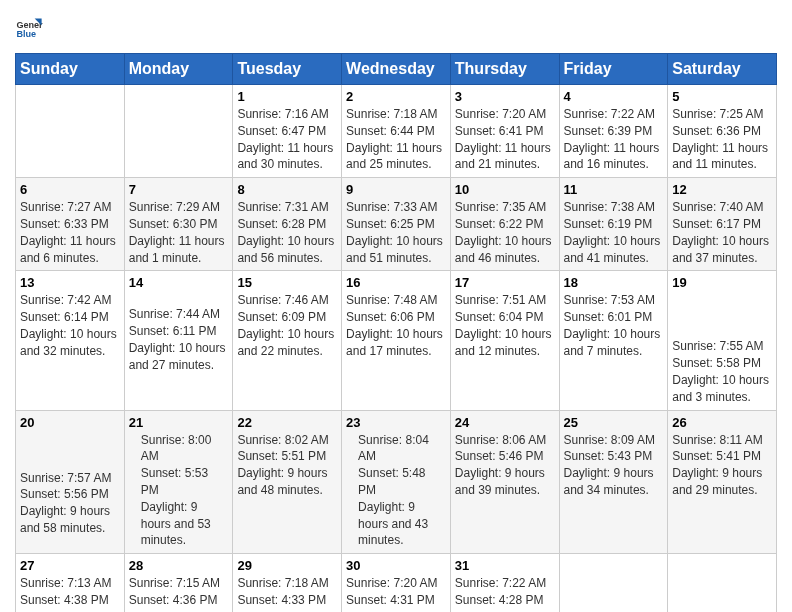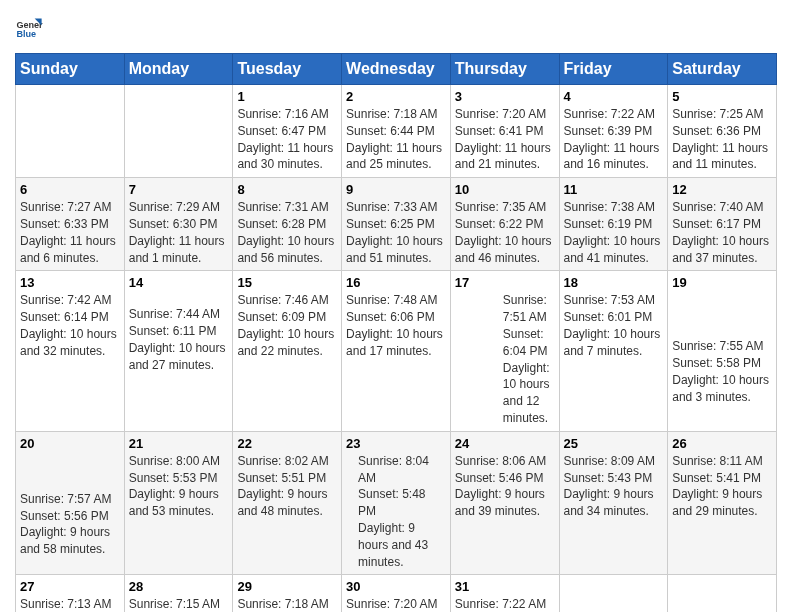--- a/index.html
+++ b/index.html
@@ -205,21 +205,21 @@
 Daylight: 10 hours and 22 minutes.</div>
         </td>
         <td>
           <span class="day-number">16</span>
           <div class="day-info" style="white-space: pre-line;">Sunrise: 7:48 AM
 Sunset: 6:06 PM
 Daylight: 10 hours and 17 minutes.</div>
         </td>
         <td>
           <span class="day-number">17</span>
-          <div class="day-info" style="white-space: pre-line; margin-left: 48px;">Sunrise: 7:51 AM
+          <div class="day-info" style="white-space: pre-line;">Sunrise: 7:51 AM
 Sunset: 6:04 PM
 Daylight: 10 hours and 12 minutes.</div>
         </td>
         <td>
           <span class="day-number">18</span>
           <div class="day-info" style="white-space: pre-line;">Sunrise: 7:53 AM
 Sunset: 6:01 PM
 Daylight: 10 hours and 7 minutes.</div>
         </td>
         <td>
@@ -231,21 +231,21 @@
       </tr>
       <tr>
         <td>
           <span class="day-number">20</span>
           <div class="day-info" style="white-space: pre-line; margin-top: 40px;">Sunrise: 7:57 AM
 Sunset: 5:56 PM
 Daylight: 9 hours and 58 minutes.</div>
         </td>
         <td>
           <span class="day-number">21</span>
-          <div class="day-info" style="white-space: pre-line;">Sunrise: 8:00 AM
+          <div class="day-info" style="white-space: pre-line; margin-left: 12px;">Sunrise: 8:00 AM
 Sunset: 5:53 PM
 Daylight: 9 hours and 53 minutes.</div>
         </td>
         <td>
           <span class="day-number">22</span>
           <div class="day-info" style="white-space: pre-line;">Sunrise: 8:02 AM
 Sunset: 5:51 PM
 Daylight: 9 hours and 48 minutes.</div>
         </td>
         <td>

